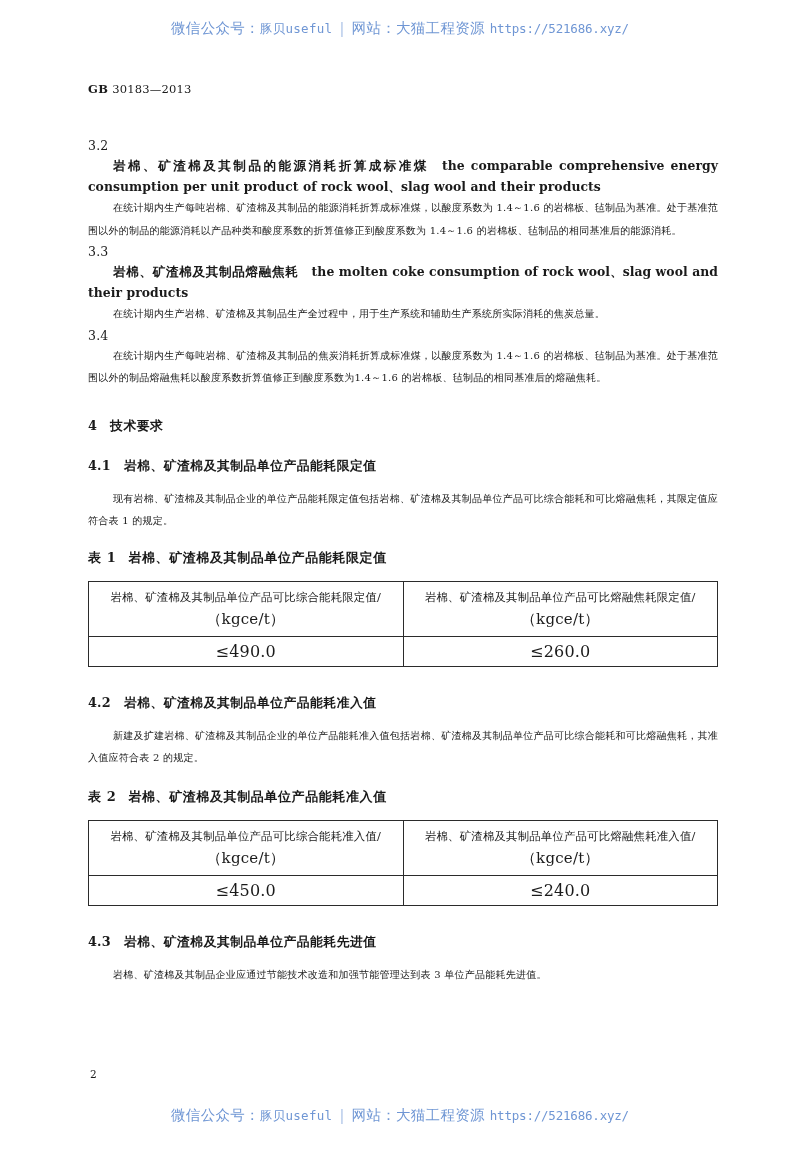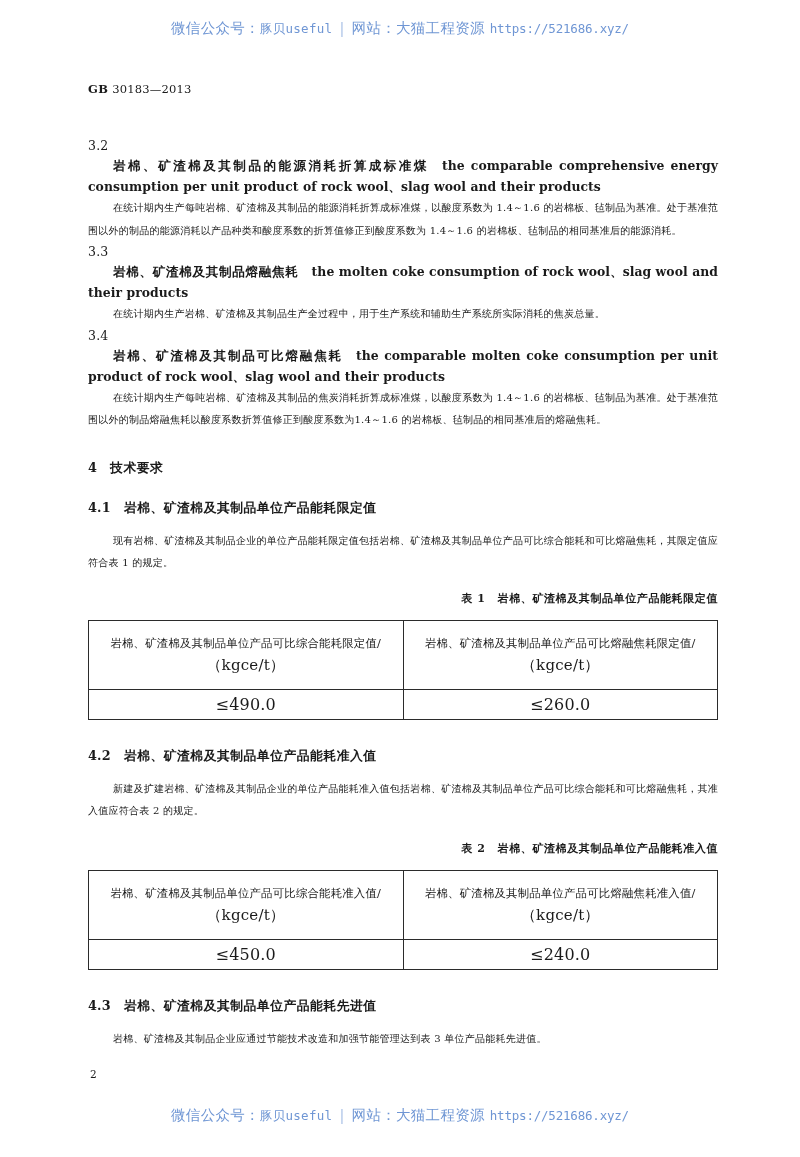--- a/index.html
+++ b/index.html
@@ -127,22 +127,22 @@
   .sec-head .gap-m { display: inline-block; width: 13px; }
   .sp-12 { height: 12px; }
   .sp-14 { height: 14px; }
   .sp-16 { height: 16px; }
   .sp-18 { height: 18px; }
   .sp-20 { height: 20px; }
   .sp-26 { height: 26px; }
 
   
   .table-title {
-    text-align: right;
-    font-size: 11px;
+    text-align: left;
+    font-size: 13px;
     font-weight: 700;
     letter-spacing: 0.6px;
     margin: 0;
   }
   .table-title .tgap { display: inline-block; width: 12px; }
 
   table.std {
     border-collapse: collapse;
     width: 630px;
     table-layout: fixed;
@@ -153,21 +153,21 @@
     text-align: center;
     vertical-align: middle;
     font-size: 11.4px;
     letter-spacing: 0.2px;
     padding: 0;
   }
   table.std td.hd {
     height: 48px;
     line-height: 22px;
     font-size: 11.4px;
-    padding: 10px 4px;
+    padding: 3px 4px;
   }
   table.std td.val {
     height: 29px;
     font-size: 16px;
     font-family: "DejaVu Serif", "Liberation Serif", serif;
   }
   .unit {
     font-family: "DejaVu Serif", "Liberation Serif", serif;
     font-size: 15px;
     letter-spacing: 0.2px;
@@ -200,21 +200,20 @@
 
       <p class="clause-num">3.2</p>
       <p class="term-line"><span class="term-cn">岩棉、矿渣棉及其制品的能源消耗折算成标准煤</span><span class="term-gap"></span><span class="term-en">the comparable comprehensive energy consumption per unit product of rock wool、slag wool and their products</span></p>
       <p class="body-para">在统计期内生产每吨岩棉、矿渣棉及其制品的能源消耗折算成标准煤，以酸度系数为 1.4～1.6 的岩棉板、毡制品为基准。处于基准范围以外的制品的能源消耗以产品种类和酸度系数的折算值修正到酸度系数为 1.4～1.6 的岩棉板、毡制品的相同基准后的能源消耗。</p>
 
       <p class="clause-num">3.3</p>
       <p class="term-line"><span class="term-cn">岩棉、矿渣棉及其制品熔融焦耗</span><span class="term-gap"></span><span class="term-en">the molten coke consumption of rock wool、slag wool and their products</span></p>
       <p class="body-para">在统计期内生产岩棉、矿渣棉及其制品生产全过程中，用于生产系统和辅助生产系统所实际消耗的焦炭总量。</p>
 
       <p class="clause-num">3.4</p>
-      <p class="term-line"><span class="term-cn">岩棉、矿渣棉及其制品可比熔融焦耗</span><span class="term-gap"></span><span class="term-en">the comparable molten coke consumption per unit product of rock wool、slag wool and their products</span></p>
       <p class="body-para">在统计期内生产每吨岩棉、矿渣棉及其制品的焦炭消耗折算成标准煤，以酸度系数为 1.4～1.6 的岩棉板、毡制品为基准。处于基准范围以外的制品熔融焦耗以酸度系数折算值修正到酸度系数为1.4～1.6 的岩棉板、毡制品的相同基准后的熔融焦耗。</p>
 
       <div class="sp-26"></div>
 
       <p class="sec-head"><span class="sn">4</span><span class="gap-m"></span><span>技术要求</span></p>
 
       <div class="sp-20"></div>
 
       <p class="sec-head"><span class="sn">4.1</span><span class="gap-m"></span><span>岩棉、矿渣棉及其制品单位产品能耗限定值</span></p>
       <div class="sp-12"></div>

